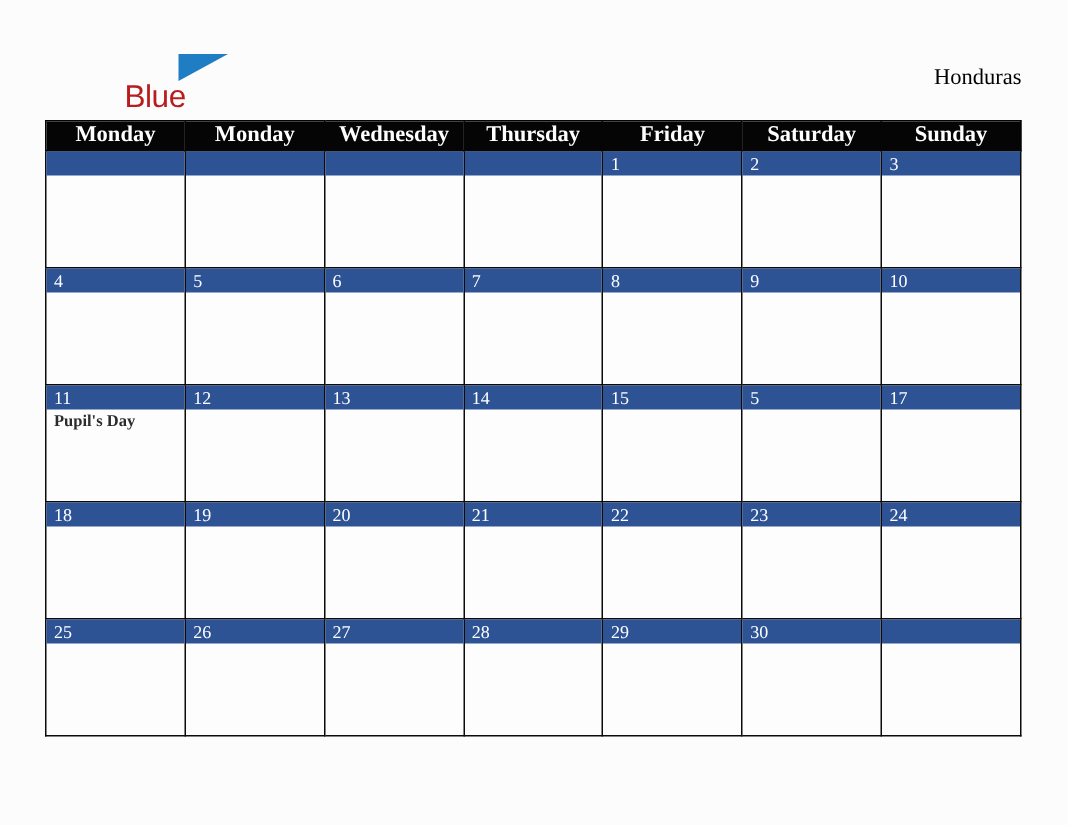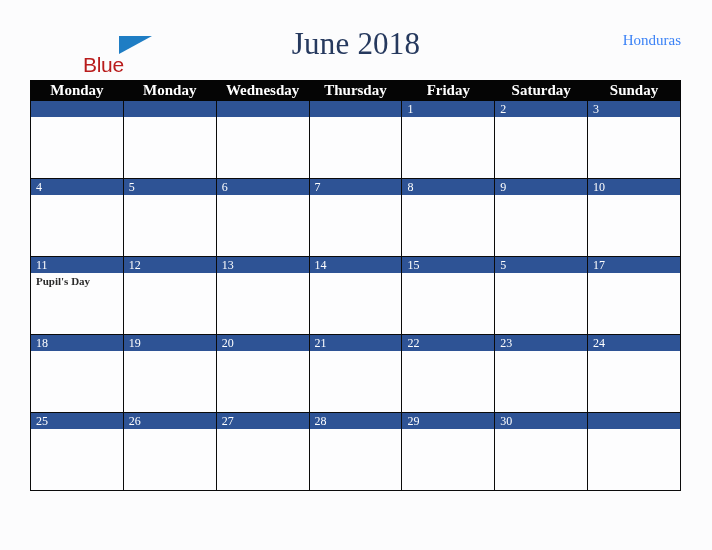--- a/index.html
+++ b/index.html
@@ -71,24 +71,24 @@
     text-align: center;
     font-family: "Liberation Serif", serif;
     font-size: 31px;
     color: #26395e;
     letter-spacing: 0.2px;
   }
 
   .country {
     position: absolute;
     right: 31px;
-    top: 32px;
+    top: 44px;
     font-family: "Liberation Serif", serif;
     font-size: 15px;
-    color: #3b82f6;
+    color: #000000;
     white-space: nowrap;
   }
 
   
   .cal {
     position: absolute;
     left: 30px;
     top: 80px;
     width: 651px;
     border-collapse: collapse;
@@ -152,21 +152,20 @@
 
 <div class="page">
 
   <div class="header">
 
     <div class="logo">
       <span class="logo-tri"></span>
       <span class="logo-blue">Blue</span>
     </div>
 
-    <div class="title">June 2018</div>
 
     <div class="country">Honduras</div>
 
   </div>
 
   <table class="cal">
     <thead>
       <tr>
         <th>Monday</th>
         <th>Monday</th>

